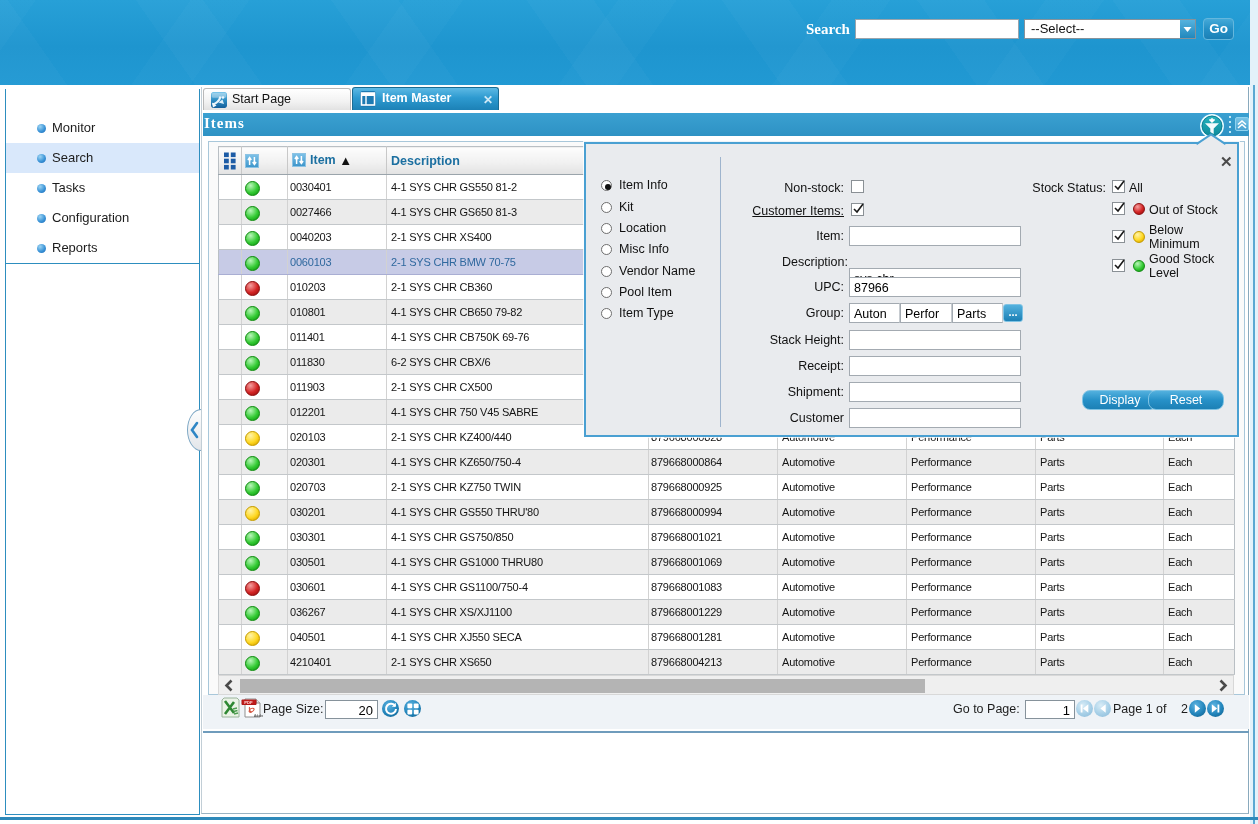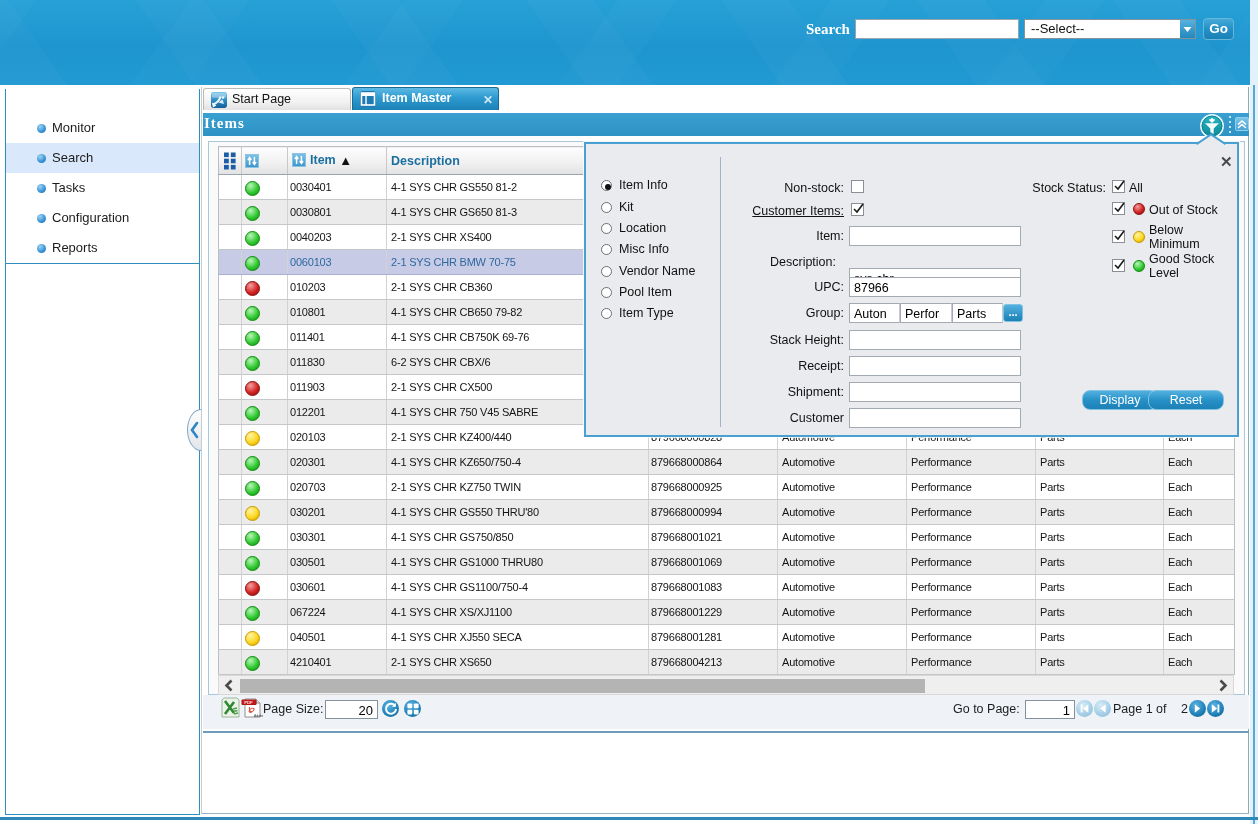--- a/index.html
+++ b/index.html
@@ -290,21 +290,21 @@
               <td>4-1 SYS CHR GS550 81-2</td>
               <td>879668000308</td>
               <td>Automotive</td>
               <td>Performance</td>
               <td>Parts</td>
               <td style="border-right:1px solid #b9bfc4;">Each</td>
             </tr>
             <tr class="ev">
               <td class="c0"></td>
               <td style="padding:0;"><span class="ball bg0"></span></td>
-              <td>0030801</td>
+              <td>0027466</td>
               <td>4-1 SYS CHR GS650 81-3</td>
               <td>879668000315</td>
               <td>Automotive</td>
               <td>Performance</td>
               <td>Parts</td>
               <td style="border-right:1px solid #b9bfc4;">Each</td>
             </tr>
             <tr>
               <td class="c0"></td>
               <td style="padding:0;"><span class="ball bg0"></span></td>
@@ -466,21 +466,21 @@
               <td>4-1 SYS CHR GS1100/750-4</td>
               <td>879668001083</td>
               <td>Automotive</td>
               <td>Performance</td>
               <td>Parts</td>
               <td style="border-right:1px solid #b9bfc4;">Each</td>
             </tr>
             <tr class="ev">
               <td class="c0"></td>
               <td style="padding:0;"><span class="ball bg0"></span></td>
-              <td>067224</td>
+              <td>036267</td>
               <td>4-1 SYS CHR XS/XJ1100</td>
               <td>879668001229</td>
               <td>Automotive</td>
               <td>Performance</td>
               <td>Parts</td>
               <td style="border-right:1px solid #b9bfc4;">Each</td>
             </tr>
             <tr>
               <td class="c0"></td>
               <td style="padding:0;"><span class="ball bg2"></span></td>
@@ -590,21 +590,21 @@
     <span class="flbl" style="left:108px;top:37px;">Non-stock:</span>
     <div class="chk" style="left:265px;top:36px;"></div>
     <span class="flbl" style="left:108px;top:60px;text-decoration:underline;">Customer Items:</span>
     <div class="chk on" style="left:265px;top:59px;">
         <svg width="15" height="15" viewBox="0 0 15 15">
           <path d="M3 8 L6 11 L12 3" stroke="#1a1a1a" stroke-width="1.6" fill="none"></path>
         </svg>
       </div>
     <span class="flbl" style="left:108px;top:85px;">Item:</span>
       <input class="finp" style="top: 82px;">
-    <span class="flbl" style="left:100px;top:111px;">Description:</span>
+    <span class="flbl" style="left:112px;top:111px;">Description:</span>
       <input class="finp" style="top: 124px;" value="sys chr">
     <span class="flbl" style="left:108px;top:136px;">UPC:</span>
       <input class="finp" style="top: 133px;" value="87966">
     <span class="flbl" style="left:108px;top:162px;">Group:</span>
     <input class="gin" style="left: 263px; top: 159px; width: 51px;" value="Auton">
       <input class="gin" style="left: 314px; top: 159px; width: 52px;" value="Perfor">
       <input class="gin" style="left: 366px; top: 159px; width: 51px;" value="Parts">
     <div id="gbtn" style="top:160px;">...</div>
     <span class="flbl" style="left:108px;top:189px;">Stack Height:</span>
       <input class="finp" style="top: 186px;">

